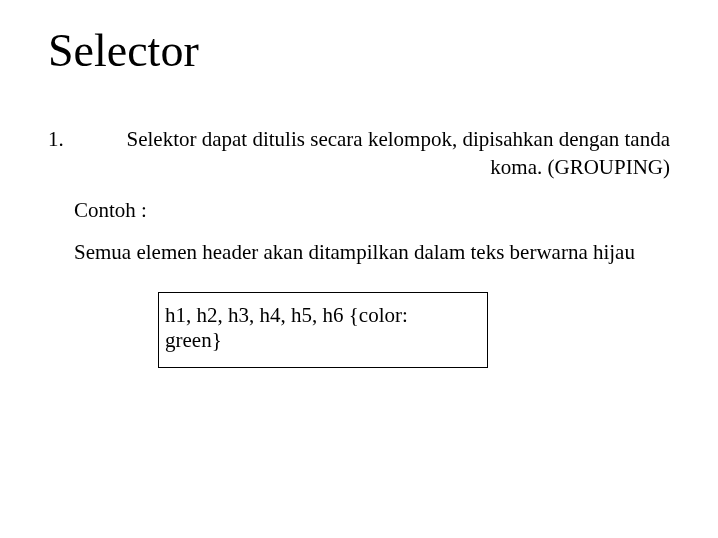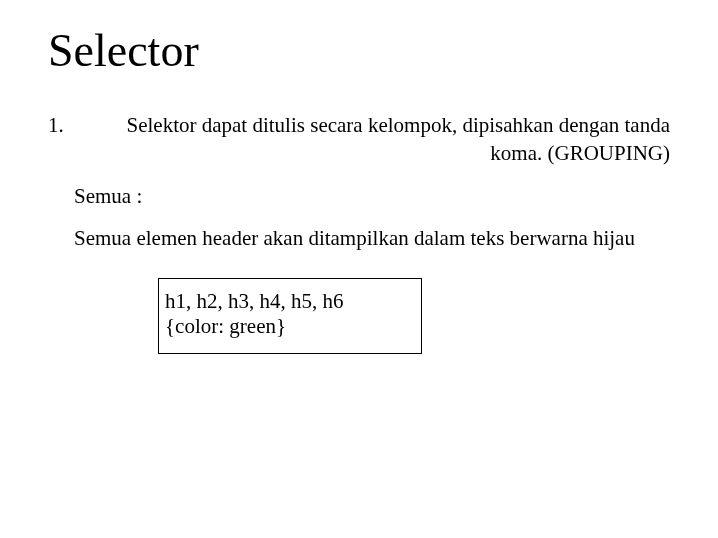--- a/index.html
+++ b/index.html
@@ -10,21 +10,21 @@
     background: #ffffff;
     font-family: "Times New Roman", Times, serif;
     color: #000000;
   }
   .page {
     padding: 24px 48px 0 48px;
     box-sizing: border-box;
   }
   .title {
     font-size: 46px;
-    margin: 0 0 34px 0;
+    margin: 0 0 48px 0;
     font-weight: normal;
   }
   .list-item {
     display: flex;
     font-size: 21px;
     line-height: 1.35;
     margin-bottom: 14px;
   }
   .list-number {
     flex: 0 0 auto;
@@ -44,37 +44,37 @@
     margin-bottom: 14px;
   }
   .code-box-wrap {
     margin-top: 26px;
     margin-left: 110px;
   }
   .code-box {
     border: 1px solid #000;
     padding: 10px 22px 14px 6px;
     font-size: 21px;
-    width: 264px;
+    width: 330px;
     box-sizing: border-box;
   }
 </style>
 </head>
 <body>
 
 <div class="page">
 
   <h1 class="title">Selector</h1>
 
   <div class="list-item">
     <div class="list-number">1.</div>
     <div class="list-text">Selektor dapat ditulis secara kelompok, dipisahkan dengan tanda koma. (GROUPING)</div>
   </div>
 
-  <div class="indent para-gap">Semua :</div>
+  <div class="indent para-gap">Contoh :</div>
 
   <div class="indent para-gap">Semua elemen header akan ditampilkan dalam teks berwarna hijau</div>
 
   <div class="code-box-wrap">
     <div class="code-box">h1, h2, h3, h4, h5, h6 {color: green}</div>
   </div>
 
 </div>
 
 </body></html>

